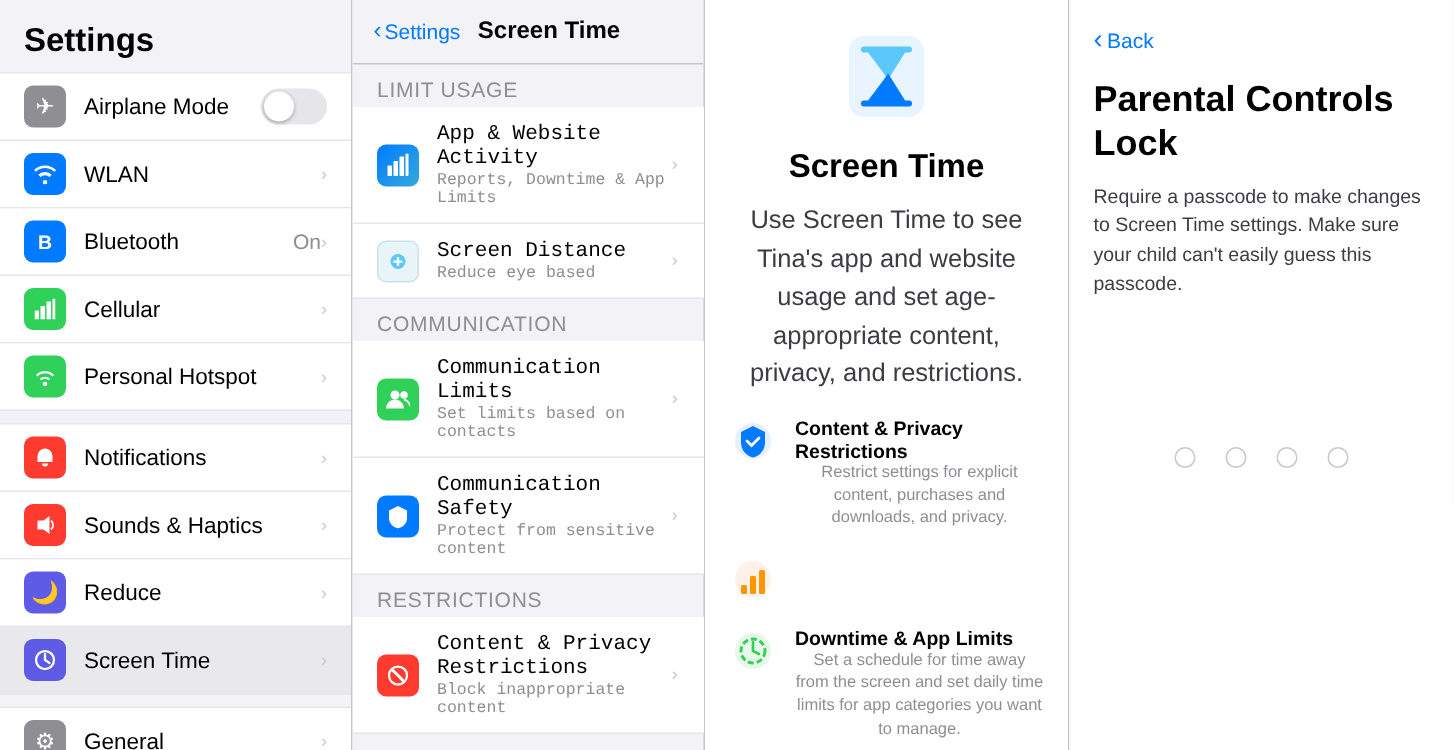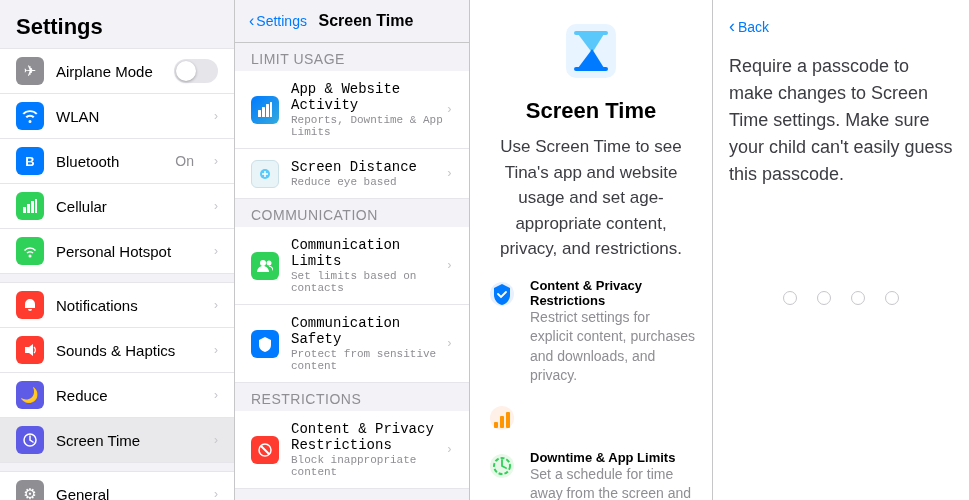--- a/index.html
+++ b/index.html
@@ -38,21 +38,21 @@
       border-radius: 6px;
       display: flex;
       align-items: center;
       justify-content: center;
       margin-right: 12px;
       flex-shrink: 0;
       font-size: 15px;
       color: #fff;
     }
     .settings-label { flex: 1; font-size: 15px; color: #000; }
-    .settings-value { font-size: 14px; color: #8e8e93; margin-right: 20px; }
+    .settings-value { font-size: 14px; color: #8e8e93; margin-right: 0; }
     .chevron { color: #c7c7cc; font-size: 12px; }
     .selected-item { background: #e9e9eb; }
 
     
     .icon-airplane { background: #8e8e93; }
     .icon-wifi { background: #007aff; }
     .icon-bluetooth { background: #007aff; }
     .icon-cellular { background: #30d158; }
     .icon-hotspot { background: #30d158; }
     .icon-notifications { background: #ff3b30; }
@@ -216,21 +216,21 @@
     .feature-icon {
       width: 32px;
       height: 32px;
       margin-right: 12px;
       flex-shrink: 0;
       display: flex;
       align-items: center;
       justify-content: center;
     }
     .feature-text .feature-title { font-size: 13px; font-weight: 600; color: #000; }
-    .feature-text .feature-desc { font-size: 14px; color: #8e8e93; line-height: 1.4; }
+    .feature-text .feature-desc { font-size: 11px; color: #8e8e93; line-height: 1.4; text-align: center; }
 
     
     .panel-4 {
       width: 256px;
       height: 500px;
       background: #fff;
       flex-shrink: 0;
       display: flex;
       flex-direction: column;
       padding: 16px;
@@ -245,21 +245,21 @@
       margin-bottom: 16px;
     }
     .panel-4-title {
       font-size: 24px;
       font-weight: 700;
       color: #000;
       margin-bottom: 10px;
       line-height: 1.2;
     }
     .panel-4-desc {
-      font-size: 18px;
+      font-size: 13px;
       color: #3c3c43;
       line-height: 1.5;
       margin-bottom: 14px;
     }
     .passcode-dots {
       display: flex;
       justify-content: center;
       gap: 20px;
       margin-top: auto;
     }
@@ -536,20 +536,21 @@
       </div>
     </div>
 
   </div>
 
   <div class="panel-4">
     <div class="panel-4-back">
       <span style="font-size:18px;margin-right:3px;">‹</span>
       <span>Back</span>
     </div>
+    <div class="panel-4-title">Parental Controls Lock</div>
     <div class="panel-4-desc">Require a passcode to make changes to Screen Time settings. Make sure your child can't easily guess this passcode.</div>
 
     <div style="flex:1;"></div>
 
     <div class="passcode-dots">
       <div class="passcode-dot"></div>
       <div class="passcode-dot"></div>
       <div class="passcode-dot"></div>
       <div class="passcode-dot"></div>
     </div>

